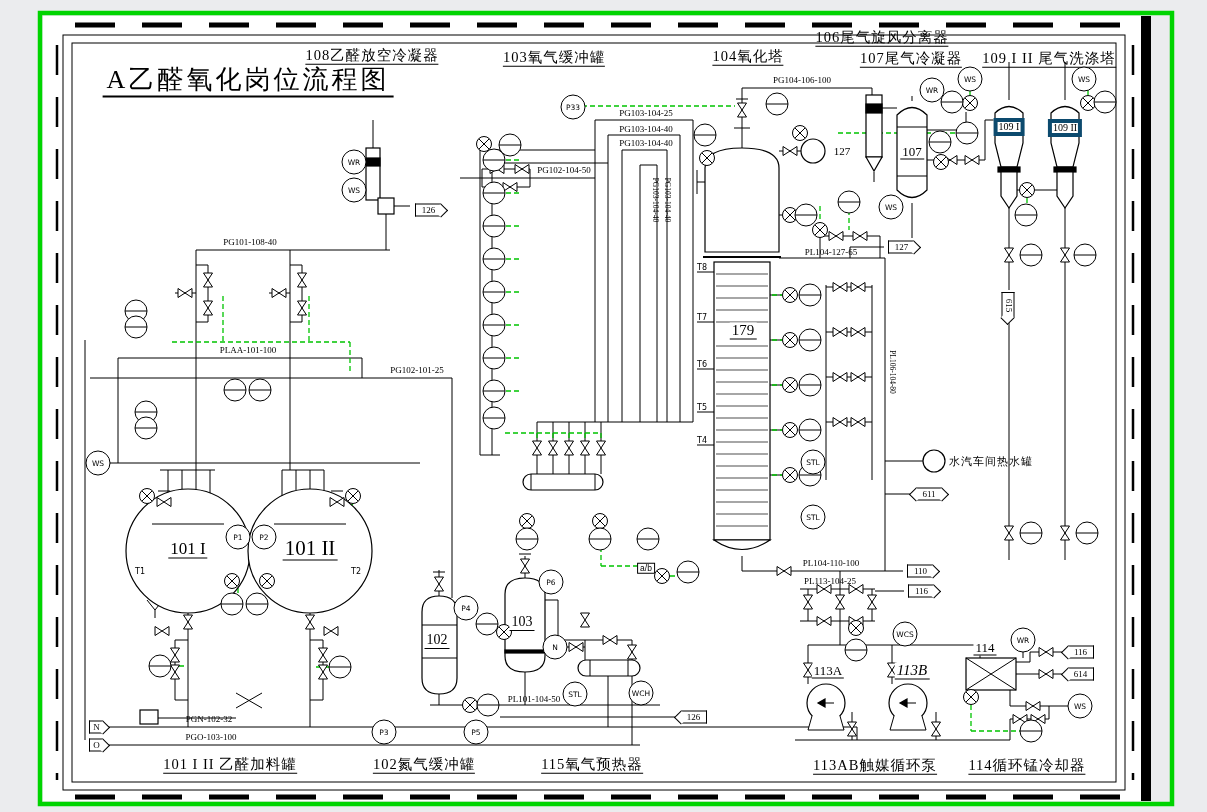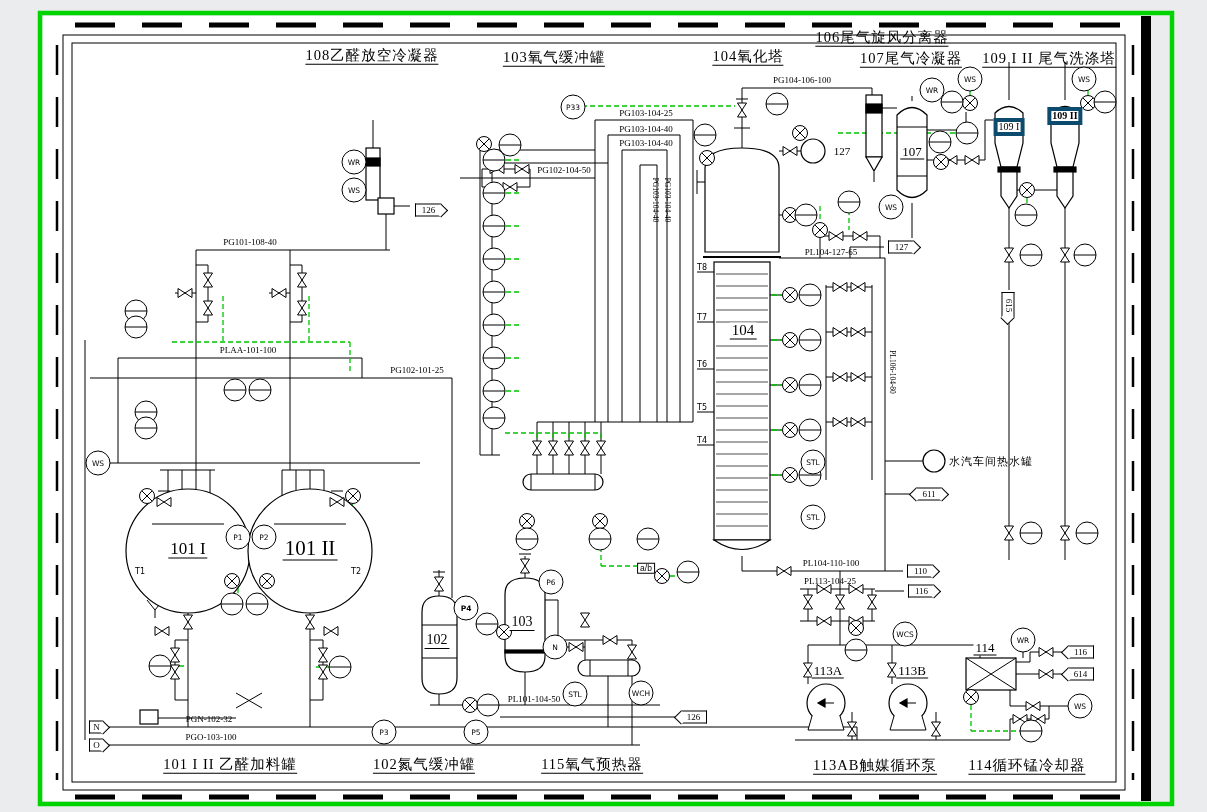--- a/index.html
+++ b/index.html
@@ -310,41 +310,42 @@
         <use href="#bub" x="1031" y="255"></use>
         <use href="#bub" x="1085" y="255"></use>
         <use href="#bub" x="1031" y="533"></use>
         <use href="#bub" x="1087" y="533"></use>
       <use href="#bub" x="856" y="650"></use>
         <use href="#bub" x="1031" y="731"></use>
     </g>
   </svg>
 
   <div id="ann-layer">
+      <span class="ann k-title" style="left: 248px; top: 82px;">A乙醛氧化岗位流程图</span>
       <span class="ann k-eqlabel" style="left: 372px; top: 56px;">108乙醛放空冷凝器</span>
       <span class="ann k-eqlabel" style="left: 554px; top: 58px;">103氧气缓冲罐</span>
       <span class="ann k-eqlabel" style="left: 748px; top: 57px;">104氧化塔</span>
       <span class="ann k-eqlabel" style="left: 882px; top: 38px;">106尾气旋风分离器</span>
       <span class="ann k-eqlabel" style="left: 911px; top: 59px;">107尾气冷凝器</span>
       <span class="ann k-eqlabel" style="left: 1049px; top: 59px;">109 I II 尾气洗涤塔</span>
       <span class="ann k-eqlabel" style="left: 230px; top: 765px;">101 I II 乙醛加料罐</span>
       <span class="ann k-eqlabel" style="left: 424px; top: 765px;">102氮气缓冲罐</span>
       <span class="ann k-eqlabel" style="left: 592px; top: 765px;">115氧气预热器</span>
       <span class="ann k-eqlabel" style="left: 875px; top: 766px;">113AB触媒循环泵</span>
       <span class="ann k-eqlabel" style="left: 1027px; top: 766px;">114循环锰冷却器</span>
       <span class="ann k-eqnum" style="left: 188px; top: 549px; font-size: 17px;">101 I</span>
       <span class="ann k-eqnum" style="left: 310px; top: 549px; font-size: 21px;">101 II</span>
       <span class="ann k-eqnum" style="left: 437px; top: 641px; font-size: 14px;">102</span>
       <span class="ann k-eqnum" style="left: 522px; top: 623px; font-size: 14px;">103</span>
-      <span class="ann k-eqnum" style="left: 743px; top: 331px; font-size: 15px;">104</span>
+      <span class="ann k-eqnum" style="left: 743px; top: 331px; font-size: 15px;">179</span>
       <span class="ann k-eqnum" style="left: 912px; top: 152px; font-size: 13px;">107</span>
       <span class="ann k-eqnumbox" style="left: 1009px; top: 127px;">109 I</span>
-      <span class="ann k-eqnumbox" style="left: 1065px; top: 116px; font-weight: bold;">109 II</span>
+      <span class="ann k-eqnumbox" style="left: 1065px; top: 128px;">109 II</span>
       <span class="ann k-eqnum" style="left: 828px; top: 671px; font-size: 13px;">113A</span>
-      <span class="ann k-eqnum" style="left: 912px; top: 671px; font-size: 13px;">113B</span>
+      <span class="ann k-eqnum" style="left: 912px; top: 671px; font-size: 15px; font-style: italic;">113B</span>
       <span class="ann k-eqnum" style="left: 985px; top: 648px; font-size: 13px;">114</span>
       <span class="ann k-pipelabel" style="left: 250px; top: 242px;">PG101-108-40</span>
       <span class="ann k-pipelabel" style="left: 248px; top: 350px;">PLAA-101-100</span>
       <span class="ann k-pipelabel" style="left: 417px; top: 370px;">PG102-101-25</span>
       <span class="ann k-pipelabel" style="left: 646px; top: 113px;">PG103-104-25</span>
       <span class="ann k-pipelabel" style="left: 646px; top: 129px;">PG103-104-40</span>
       <span class="ann k-pipelabel" style="left: 646px; top: 143px;">PG103-104-40</span>
       <span class="ann k-pipelabel" style="left: 564px; top: 170px;">PG102-104-50</span>
       <span class="ann k-pipelabel" style="left: 802px; top: 80px;">PG104-106-100</span>
       <span class="ann k-pipelabel" style="left: 820px; top: 252px; padding-left: 22px;">PL104-127-65</span>
@@ -377,21 +378,21 @@
       <span class="ann k-inst" style="left: 905px; top: 634px;">WCS</span>
       <span class="ann k-inst" style="left: 1023px; top: 640px;">WR</span>
       <span class="ann k-inst" style="left: 1080px; top: 706px;">WS</span>
       <span class="ann k-inst" style="left: 641px; top: 693px;">WCH</span>
       <span class="ann k-inst" style="left: 575px; top: 694px;">STL</span>
       <span class="ann k-inst" style="left: 813px; top: 462px;">STL</span>
       <span class="ann k-inst" style="left: 813px; top: 517px;">STL</span>
       <span class="ann k-inst" style="left: 238px; top: 537px;">P1</span>
       <span class="ann k-inst" style="left: 264px; top: 537px;">P2</span>
       <span class="ann k-inst" style="left: 384px; top: 732px;">P3</span>
-      <span class="ann k-inst" style="left: 466px; top: 608px; font-weight: bold;">P4</span>
+      <span class="ann k-inst" style="left: 466px; top: 608px;">P4</span>
       <span class="ann k-inst" style="left: 476px; top: 732px;">P5</span>
       <span class="ann k-inst" style="left: 551px; top: 582px;">P6</span>
       <span class="ann k-inst" style="left: 573px; top: 107px;">P33</span>
       <span class="ann k-inst" style="left: 555px; top: 647px;">N</span>
       <span class="ann k-text" style="left: 842px; top: 151px; font-size: 11px;">127</span>
       <span class="ann k-note" style="left: 991px; top: 461px;">水汽车间热水罐</span>
       <span class="ann k-abbox" style="left: 646px; top: 568px;">a/b</span>
       <span class="ann k-tlabel" style="left: 140px; top: 572px;">T1</span>
       <span class="ann k-tlabel" style="left: 356px; top: 572px;">T2</span>
       <span class="ann k-tlabel" style="left: 702px; top: 268px;">T8</span>

